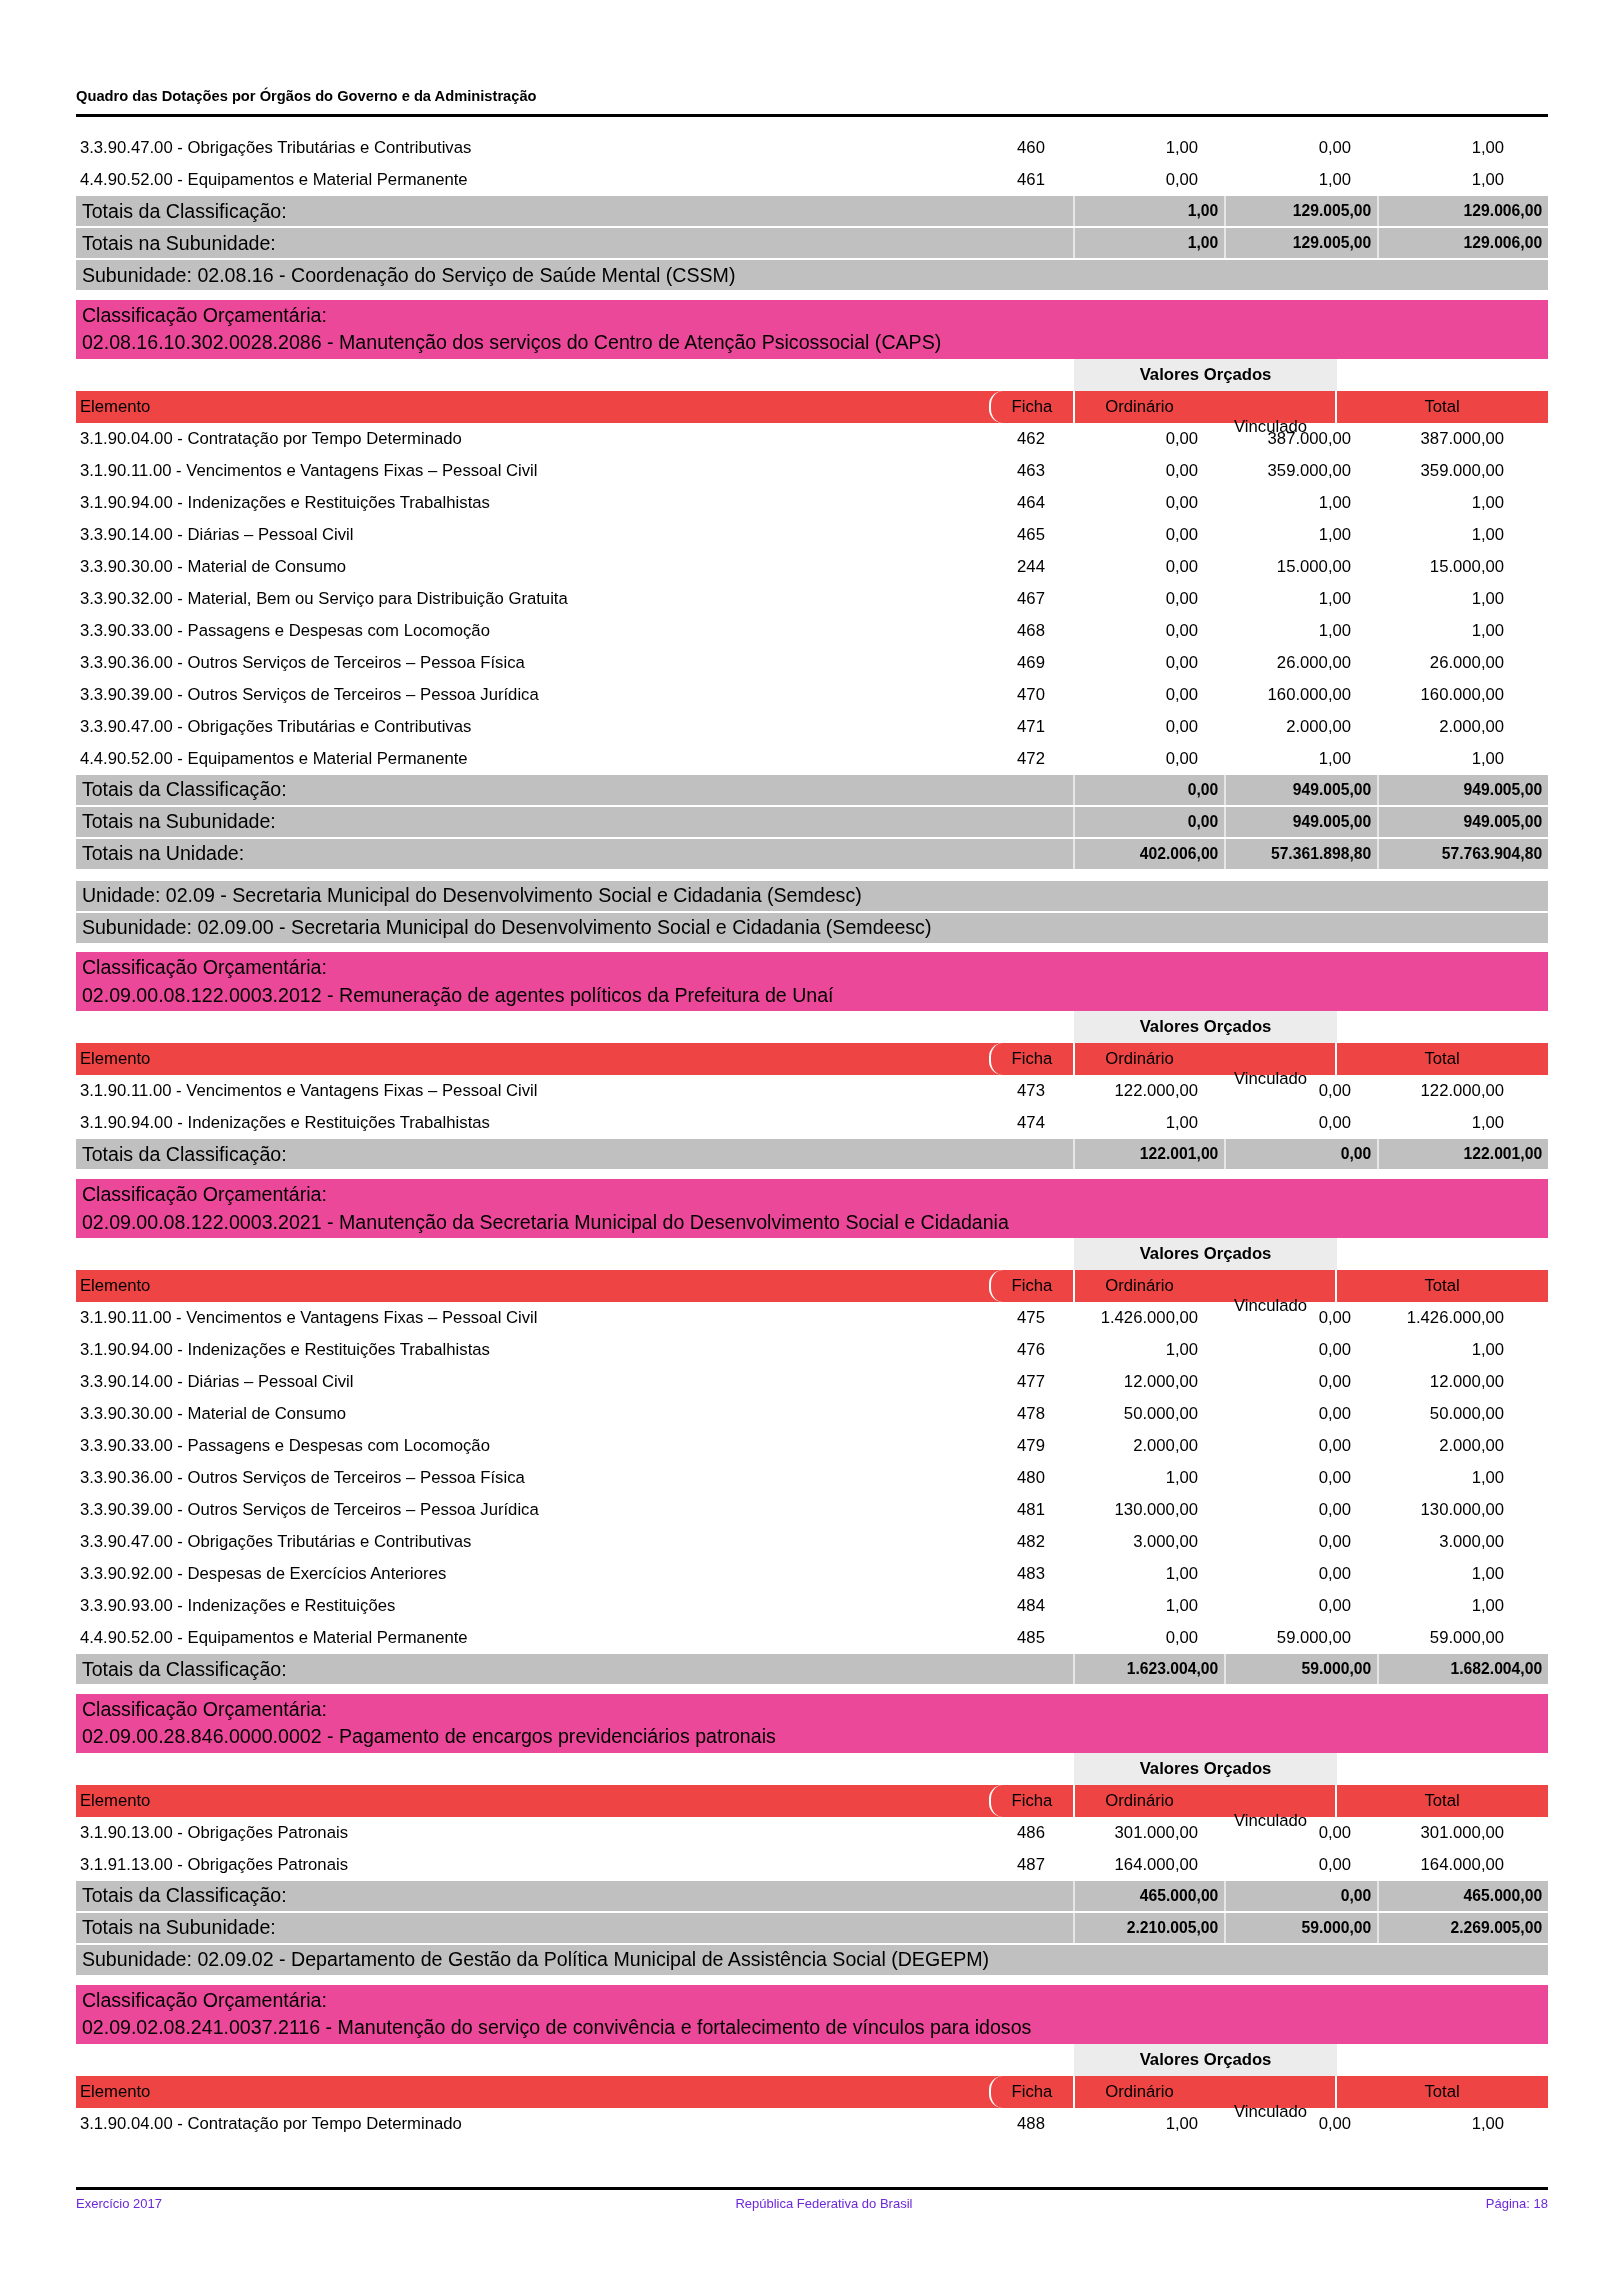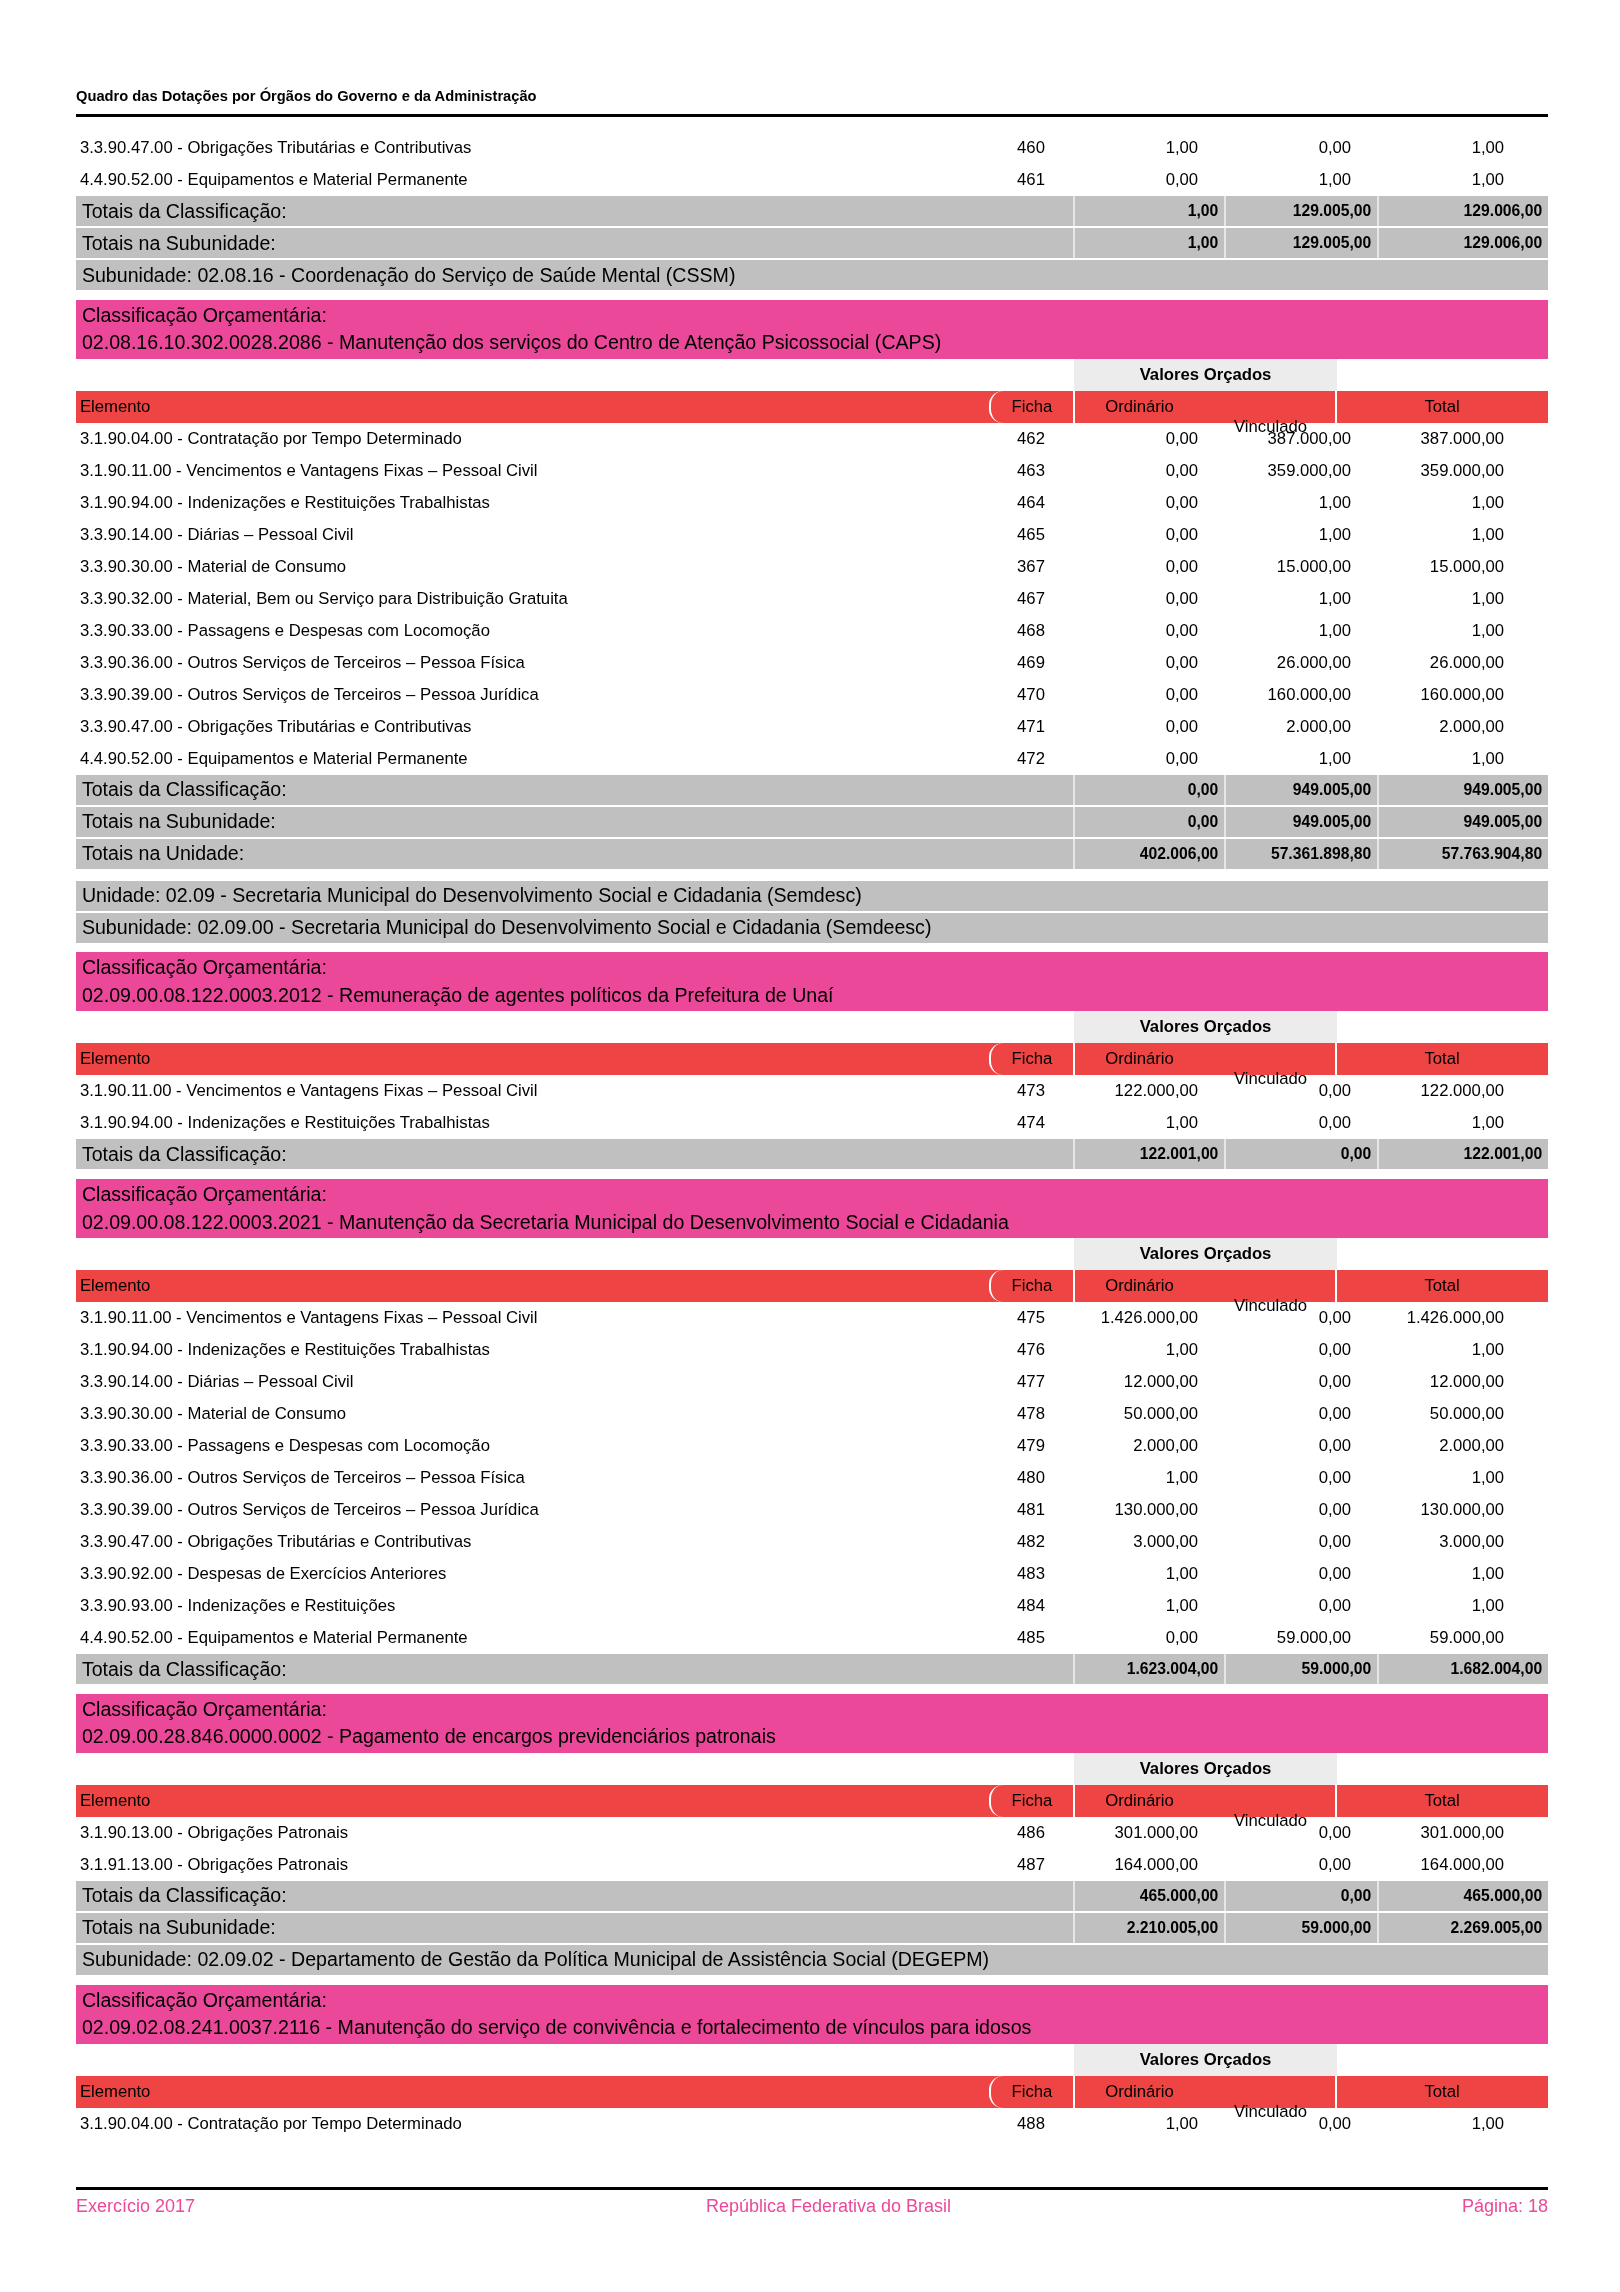--- a/index.html
+++ b/index.html
@@ -27,21 +27,21 @@
   .vo-row .sp { width: 998px; }
   .vo-row .vo { width: 263px; background: #ececec; display: flex; align-items: center; justify-content: center; font-size: 16.7px; font-weight: bold; }
   .th-row { display: flex; height: 32px; background: #ef4444; font-weight: normal; font-size: 16.7px; }
   .th-row > div { display: flex; align-items: center; box-sizing: border-box; border-left: 2px solid #fff; }
   .th-row .h-el { width: 913px; padding-left: 3.9px; border-left: none; }
   .th-row .h-fi { width: 84px; justify-content: center; border-radius: 14px; }
   .th-row .h-or { width: 131px; justify-content: center; }
   .th-row .h-vi { width: 131px; justify-content: center; margin-top: 36px; }
   .th-row .h-to { width: 212px; justify-content: center; }
   .footer-rule { position: absolute; left: 76px; top: 2187px; width: 1472px; height: 2.9px; background: #000; }
-  .footer { position: absolute; left: 76px; top: 2196px; width: 1472px; font-size: 18px; color: #ec4899; display: flex; justify-content: space-between; }
+  .footer { position: absolute; left: 76px; top: 2196px; width: 1472px; font-size: 13px; color: #6d28d9; display: flex; justify-content: space-between; }
 </style>
 </head>
 <body>
 
 <div class="page">
   <div class="hdr-title">Quadro das Dotações por Órgãos do Governo e da Administração</div>
   <div class="hdr-rule"></div>
 
   <div class="content">
 
@@ -114,21 +114,21 @@
         </div>
         <div class="row">
           <div class="c-el">3.3.90.14.00 - Diárias – Pessoal Civil</div>
           <div class="c-fi">465</div>
           <div class="c-or">0,00</div>
           <div class="c-vi">1,00</div>
           <div class="c-to">1,00</div>
         </div>
         <div class="row">
           <div class="c-el">3.3.90.30.00 - Material de Consumo</div>
-          <div class="c-fi">367</div>
+          <div class="c-fi">244</div>
           <div class="c-or">0,00</div>
           <div class="c-vi">15.000,00</div>
           <div class="c-to">15.000,00</div>
         </div>
         <div class="row">
           <div class="c-el">3.3.90.32.00 - Material, Bem ou Serviço para Distribuição Gratuita</div>
           <div class="c-fi">467</div>
           <div class="c-or">0,00</div>
           <div class="c-vi">1,00</div>
           <div class="c-to">1,00</div>

